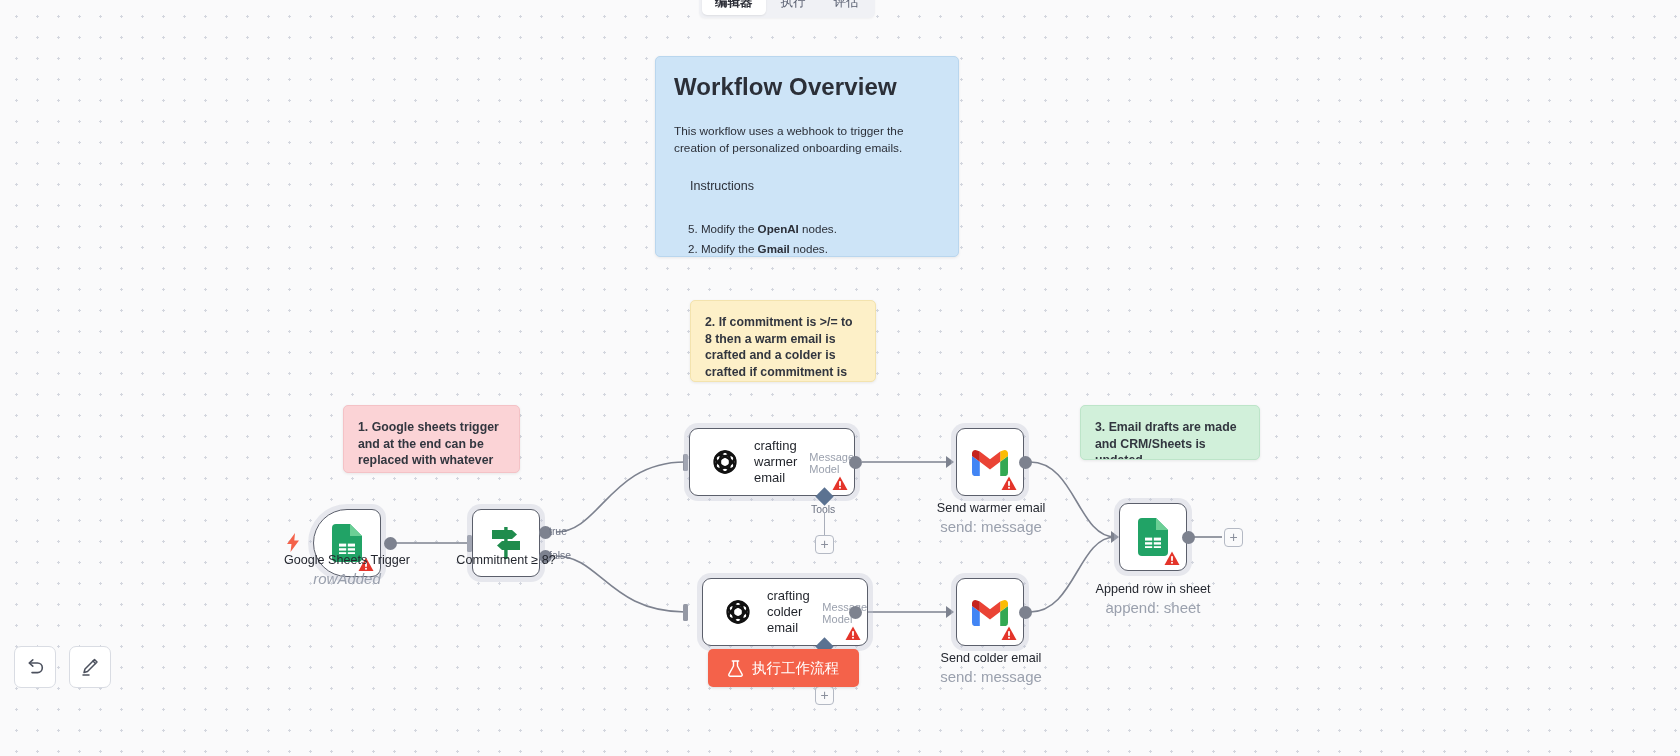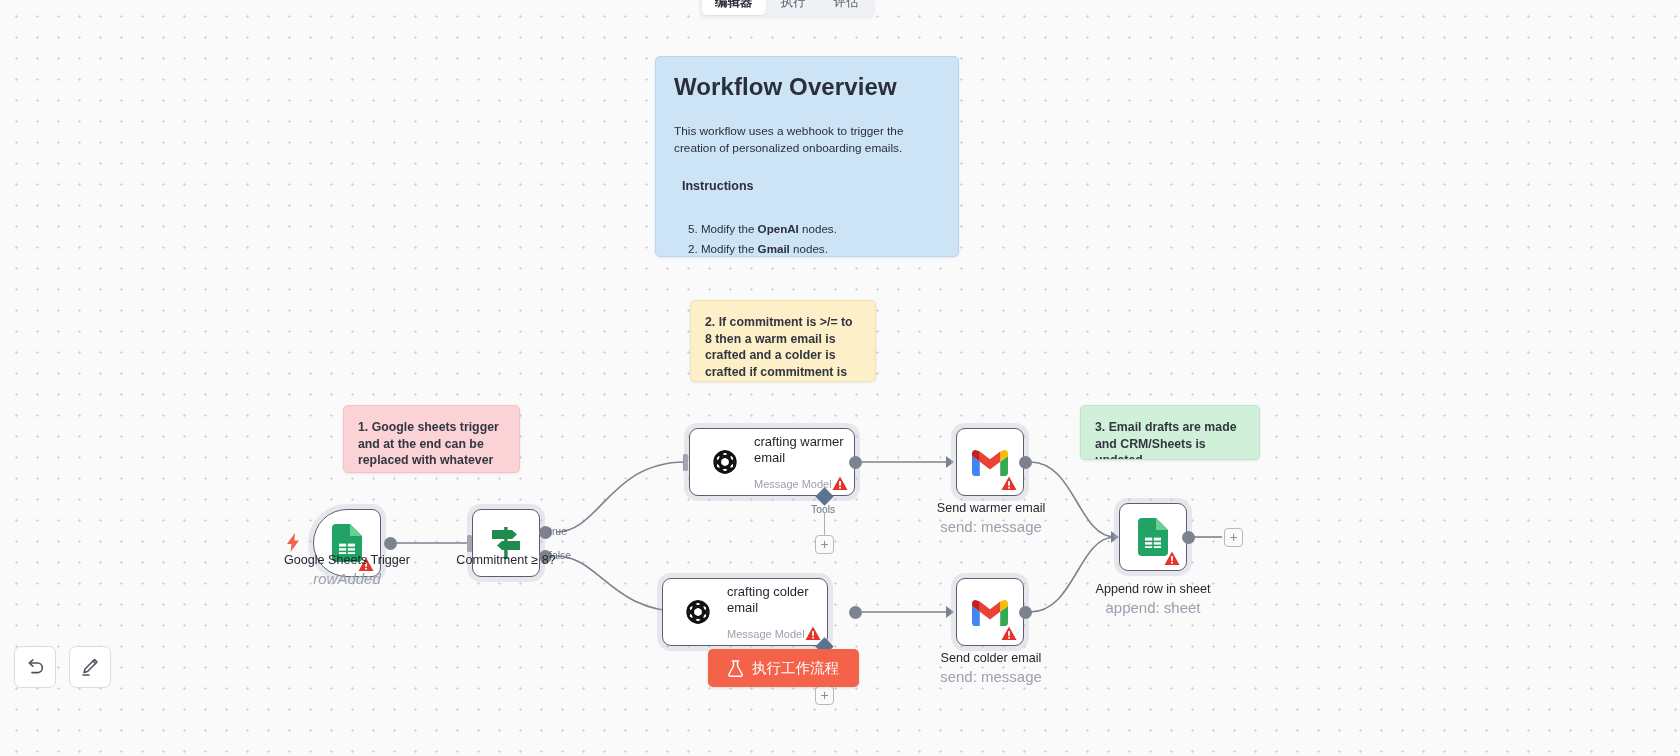--- a/index.html
+++ b/index.html
@@ -69,23 +69,23 @@
   }
   .sticky-blue .st-para {
     font-size: 11.8px;
     color: #2b2f38;
     line-height: 1.45;
     margin: 0 0 22px 0;
     max-width: 272px;
   }
   .sticky-blue .st-sub {
     font-size: 12.5px;
-    font-weight: 700;
+    font-weight: 400;
     color: #2b2f38;
-    margin: 0 0 26px 8px;
+    margin: 0 0 26px 16px;
   }
   .sticky-blue ol {
     margin: 0; padding-left: 20px;
   }
   .sticky-blue li {
     font-size: 11.6px;
     color: #2b2f38;
     line-height: 1.72;
   }
   .sticky-blue li b { font-weight: 700; }
@@ -146,21 +146,21 @@
     display: flex; align-items: center;
     position: relative;
   }
   .node-icon {
     display: flex; align-items: center; justify-content: center;
     flex: none;
   }
   .node-sq .node-icon { width: 100%; }
   .node-wide .node-icon { width: 58px; margin-left: 6px; }
 
-  .node-text { display: flex; flex-direction: column; justify-content: center; }
+  .node-text { display: flex; justify-content: center; }
   .node-text .nt-title {
     font-size: 13px;
     color: #1f2229;
     line-height: 1.22;
     max-width: 96px;
   }
   .node-text .nt-sub {
     font-size: 11px;
     color: #9aa0ad;
     margin-top: 13px;
@@ -407,21 +407,21 @@
       </svg>
     </div>
   </div>
   <div class="dot-out" style="left:849px; top:456px;"></div>
   <div class="tools-diamond" style="left:818px; top:490px;"></div>
   <div class="tools-label" style="left:811px; top:504px;">Tools</div>
   <div class="vline" style="left:824px; top:512px; height:24px;"></div>
   <div class="plus-box" style="left:815px; top:535px;">+</div>
 
   <div class="bar-in" style="left:683px; top:604px;"></div>
-  <div class="node node-wide" style="left:662px; top:578px;">
+  <div class="node node-wide" style="left:702px; top:578px;">
     <div class="node-inner">
       <div class="node-icon">
         <svg width="34" height="34" viewBox="0 0 34 34">
           <g fill="none" stroke="#111111" stroke-width="2.3">
             <circle cx="17" cy="17" r="10.5"></circle>
             <ellipse cx="17" cy="17" rx="10.5" ry="5" transform="rotate(30 17 17)"></ellipse>
             <ellipse cx="17" cy="17" rx="10.5" ry="5" transform="rotate(90 17 17)"></ellipse>
             <ellipse cx="17" cy="17" rx="10.5" ry="5" transform="rotate(150 17 17)"></ellipse>
           </g>
         </svg>

